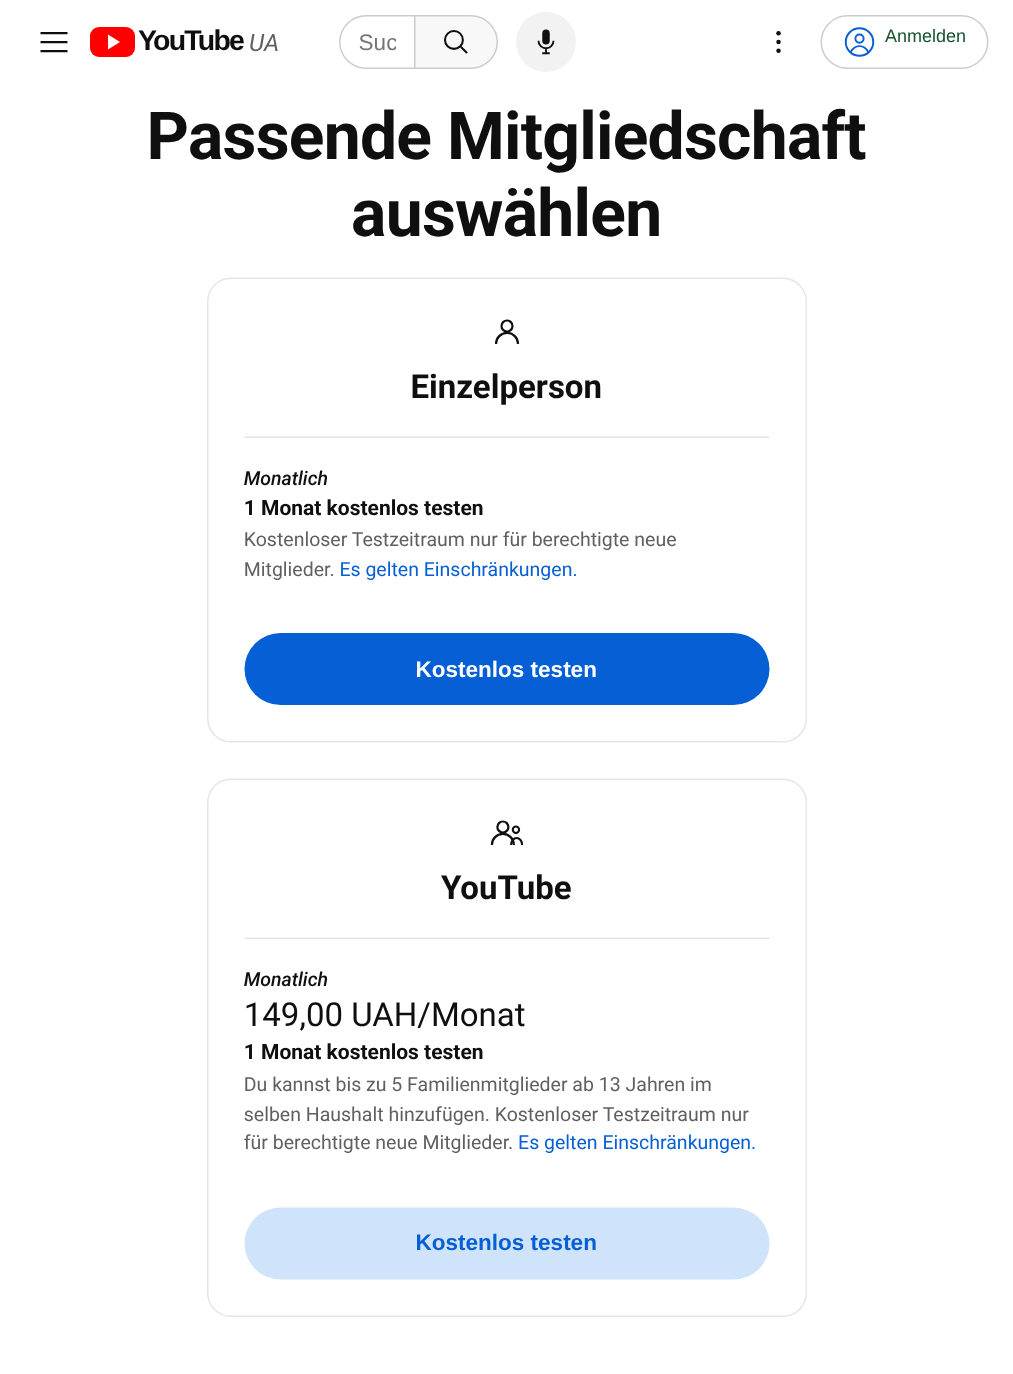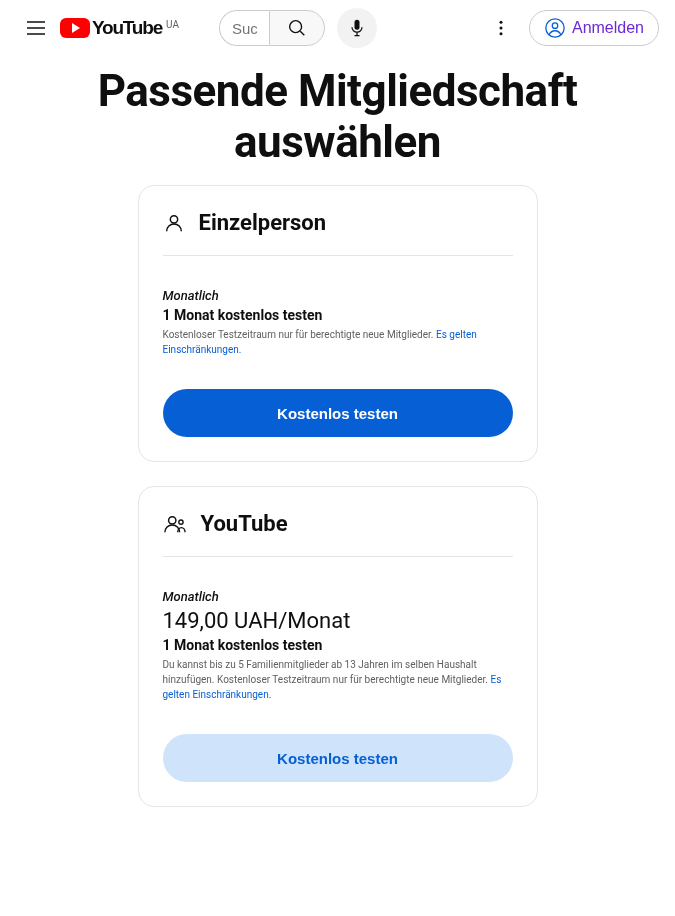--- a/index.html
+++ b/index.html
@@ -48,24 +48,25 @@
     }
     
     .yt-text {
       font-weight: 700;
       font-size: 19px;
       letter-spacing: -1.2px;
       font-family: Arial, sans-serif;
     }
     
     .region-code {
-      font-size: 10px;
+      font-size: 16px;
       color: #606060;
       margin-left: 4px;
       margin-top: 2px;
+      font-style: italic;
     }
     
     .spacer { flex: 1; }
     
     .search-wrap {
       display: flex;
       align-items: center;
       margin-left: 40px;
     }
     
@@ -102,27 +103,27 @@
     
     .settings-btn {
       width: 40px; height: 40px;
       display: flex; align-items: center; justify-content: center;
       border-radius: 50%;
       cursor: pointer;
       background: none; border: none;
     }
     
     .signin-btn {
-      display: flex; align-items: center;
+      display: flex; align-items: flex-start;
       gap: 6px;
       border: 1px solid #ccc;
       border-radius: 18px;
       padding: 6px 14px;
-      color: #6d28d9;
-      font-size: 16px;
+      color: #14532d;
+      font-size: 12px;
       font-weight: 500;
       cursor: pointer;
       background: none;
       margin-left: 8px;
     }
     
     .main {
       padding: 0 20px 40px;
     }
     
@@ -142,21 +143,22 @@
       border: 1px solid #e5e5e5;
       border-radius: 16px;
       padding: 24px;
     }
     
     .card-header {
       display: flex; align-items: center;
       gap: 14px;
       padding-bottom: 20px;
       border-bottom: 1px solid #e5e5e5;
-      margin-bottom: 32px;
+      margin-bottom: 20px;
+      flex-direction: column;
     }
     
     .card-title {
       font-size: 22px;
       font-weight: 700;
     }
     
     .period-label {
       font-size: 13px;
       font-weight: 500;
@@ -171,21 +173,21 @@
       margin-bottom: 4px;
     }
     
     .trial-line {
       font-size: 14px;
       font-weight: 700;
       margin-bottom: 4px;
     }
     
     .desc {
-      font-size: 10px;
+      font-size: 13px;
       color: #606060;
       line-height: 1.5;
     }
     
     .desc-link {
       color: #065fd4;
       cursor: pointer;
     }
     
     .cta-btn {

